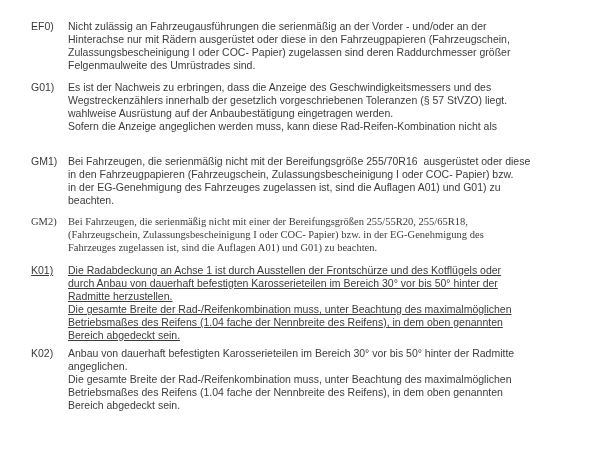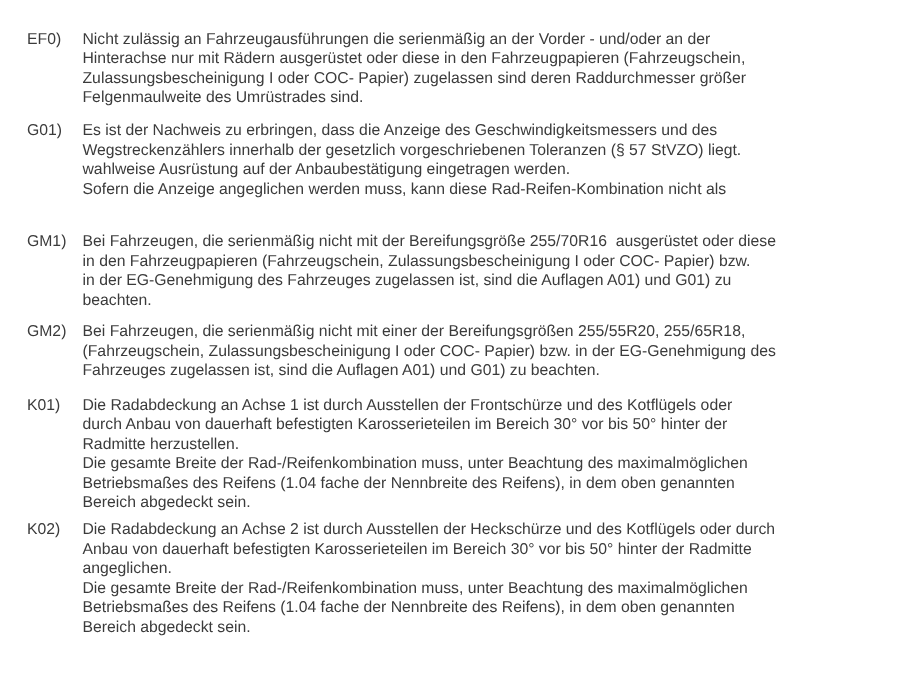--- a/index.html
+++ b/index.html
@@ -10,21 +10,21 @@
   body {
     width: 600px;
     height: 452px;
     overflow: hidden;
     font-family: "Liberation Sans", sans-serif;
   }
   .doc {
     box-sizing: border-box;
     width: 600px;
     height: 344px;
-    padding: 20px 8px 0 18px;
+    padding: 20px 8px 0 31px;
     color: #3b3b3b;
     font-size: 10.5px;
     line-height: 13px;
   }
   .section {
     display: flex;
     align-items: flex-start;
   }
   .section .code {
     flex: 0 0 37px;
@@ -34,22 +34,22 @@
     flex: 1 1 auto;
     min-width: 0;
   }
   .line {
     white-space: pre;
   }
   
   .section:nth-child(1) { margin-bottom: 9px; }
   .section:nth-child(2) { margin-bottom: 22px; }
   .section:nth-child(3) { margin-bottom: 8px; }
-  .section:nth-child(4) { margin-bottom: 10px; }
-  .section:nth-child(5) { margin-bottom: 5px; }
+  .section:nth-child(4) { margin-bottom: 10px; font-family: Liberation Serif, serif; }
+  .section:nth-child(5) { margin-bottom: 5px; text-decoration: underline; }
 </style>
 </head>
 <body>
 
 <div class="doc">
   <div class="section">
     <span class="code">EF0)</span>
     <div class="lines">
         <div class="line">Nicht zulässig an Fahrzeugausführungen die serienmäßig an der Vorder - und/oder an der</div>
         <div class="line">Hinterachse nur mit Rädern ausgerüstet oder diese in den Fahrzeugpapieren (Fahrzeugschein,</div>
@@ -95,21 +95,20 @@
         <div class="line">Radmitte herzustellen.</div>
         <div class="line">Die gesamte Breite der Rad-/Reifenkombination muss, unter Beachtung des maximalmöglichen</div>
         <div class="line">Betriebsmaßes des Reifens (1.04 fache der Nennbreite des Reifens), in dem oben genannten</div>
         <div class="line">Bereich abgedeckt sein.</div>
       </div>
   </div>
 
   <div class="section">
     <span class="code">K02)</span>
     <div class="lines">
-        <div class="line">Die Radabdeckung an Achse 2 ist durch Ausstellen der Heckschürze und des Kotflügels oder durch</div>
         <div class="line">Anbau von dauerhaft befestigten Karosserieteilen im Bereich 30° vor bis 50° hinter der Radmitte</div>
         <div class="line">angeglichen.</div>
         <div class="line">Die gesamte Breite der Rad-/Reifenkombination muss, unter Beachtung des maximalmöglichen</div>
         <div class="line">Betriebsmaßes des Reifens (1.04 fache der Nennbreite des Reifens), in dem oben genannten</div>
         <div class="line">Bereich abgedeckt sein.</div>
       </div>
   </div>
 </div>
 
 </body></html>

